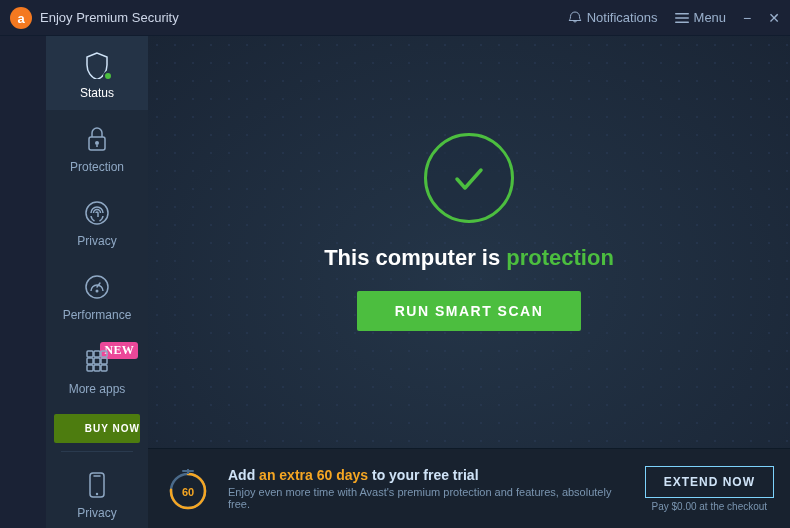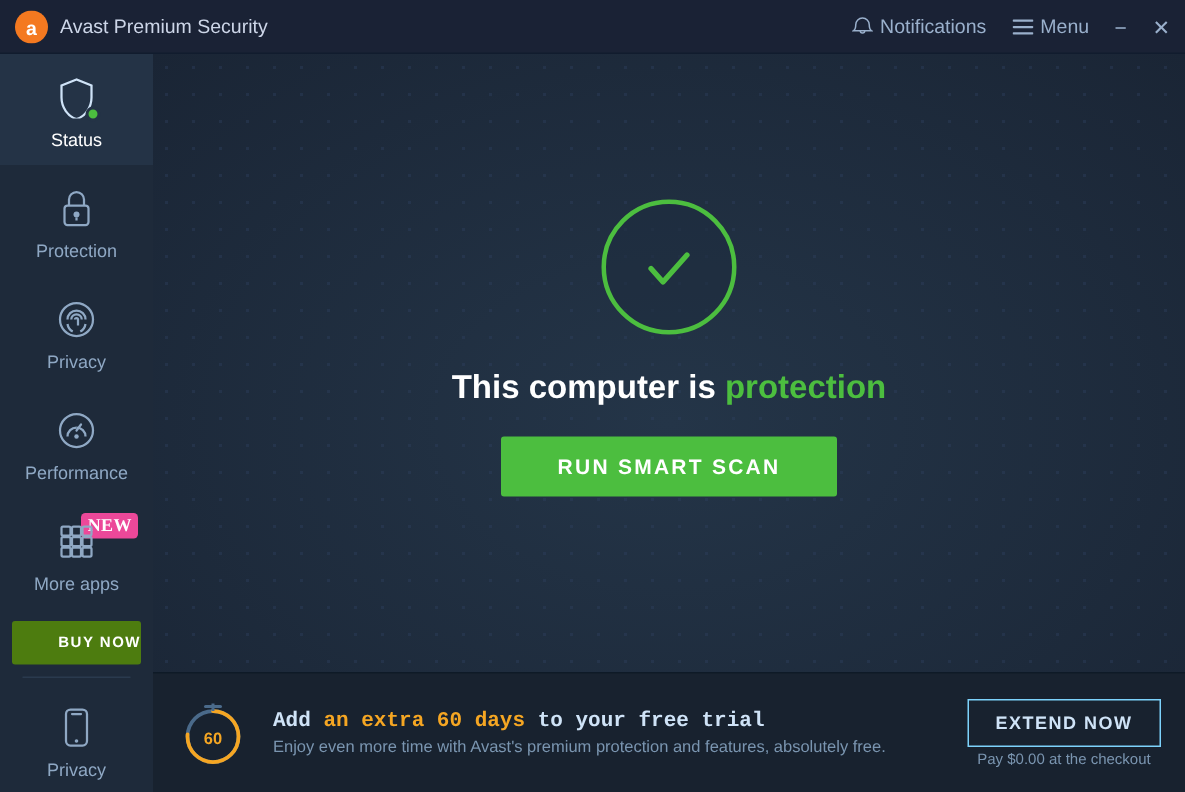--- a/index.html
+++ b/index.html
@@ -57,20 +57,21 @@
       color: #9ab0cc;
       cursor: pointer;
       background: none;
       border: none;
     }
 
     
     .main-layout {
       display: flex;
       height: calc(528px - 36px);
+      padding-left: 46px;
     }
 
     
     .sidebar {
       width: 102px;
       background: #1e2a3a;
       display: flex;
       flex-direction: column;
       align-items: center;
       padding-top: 0;
@@ -228,21 +229,20 @@
     }
     .timer-svg { width: 48px; height: 48px; }
     .banner-text {
       flex: 1;
     }
     .banner-title {
       font-size: 14px;
       font-weight: 600;
       color: #cfe3f7;
       margin-bottom: 3px;
-      font-family: Liberation Mono, monospace;
     }
     .banner-title .orange {
       color: #f5a623;
       font-weight: 700;
     }
     .banner-sub {
       font-size: 11px;
       color: #7a95b0;
     }
     .extend-btn-wrap {
@@ -292,21 +292,21 @@
 </head>
 <body>
 
 <div class="titlebar">
   <div class="titlebar-left">
 
     <svg class="avast-logo" viewBox="0 0 22 22">
       <circle cx="11" cy="11" r="11" fill="#f47920"></circle>
       <text x="11" y="16" text-anchor="middle" font-size="13" font-weight="bold" fill="white">a</text>
     </svg>
-    <span class="titlebar-title">Avast Premium Security</span>
+    <span class="titlebar-title">Enjoy Premium Security</span>
   </div>
   <div class="titlebar-right">
     <button class="titlebar-btn">
       <svg width="14" height="14" viewBox="0 0 14 14">
         <path d="M7 1a4.5 4.5 0 00-4.5 4.5c0 3-1.5 4-1.5 4h12s-1.5-1-1.5-4A4.5 4.5 0 007 1z" stroke="#9ab0cc" stroke-width="1" fill="none"></path>
         <path d="M5.5 9.5a1.5 1.5 0 003 0" stroke="#9ab0cc" stroke-width="1" fill="none"></path>
       </svg>
       <span>Notifications</span>
     </button>
     <button class="titlebar-btn">

